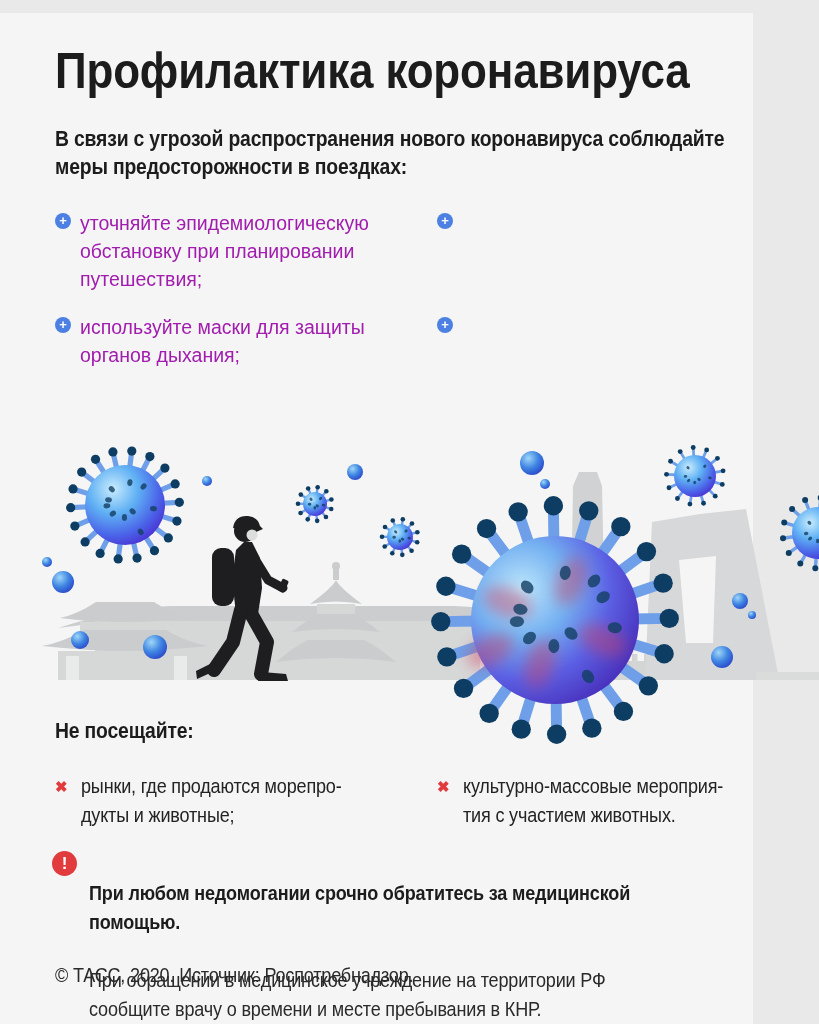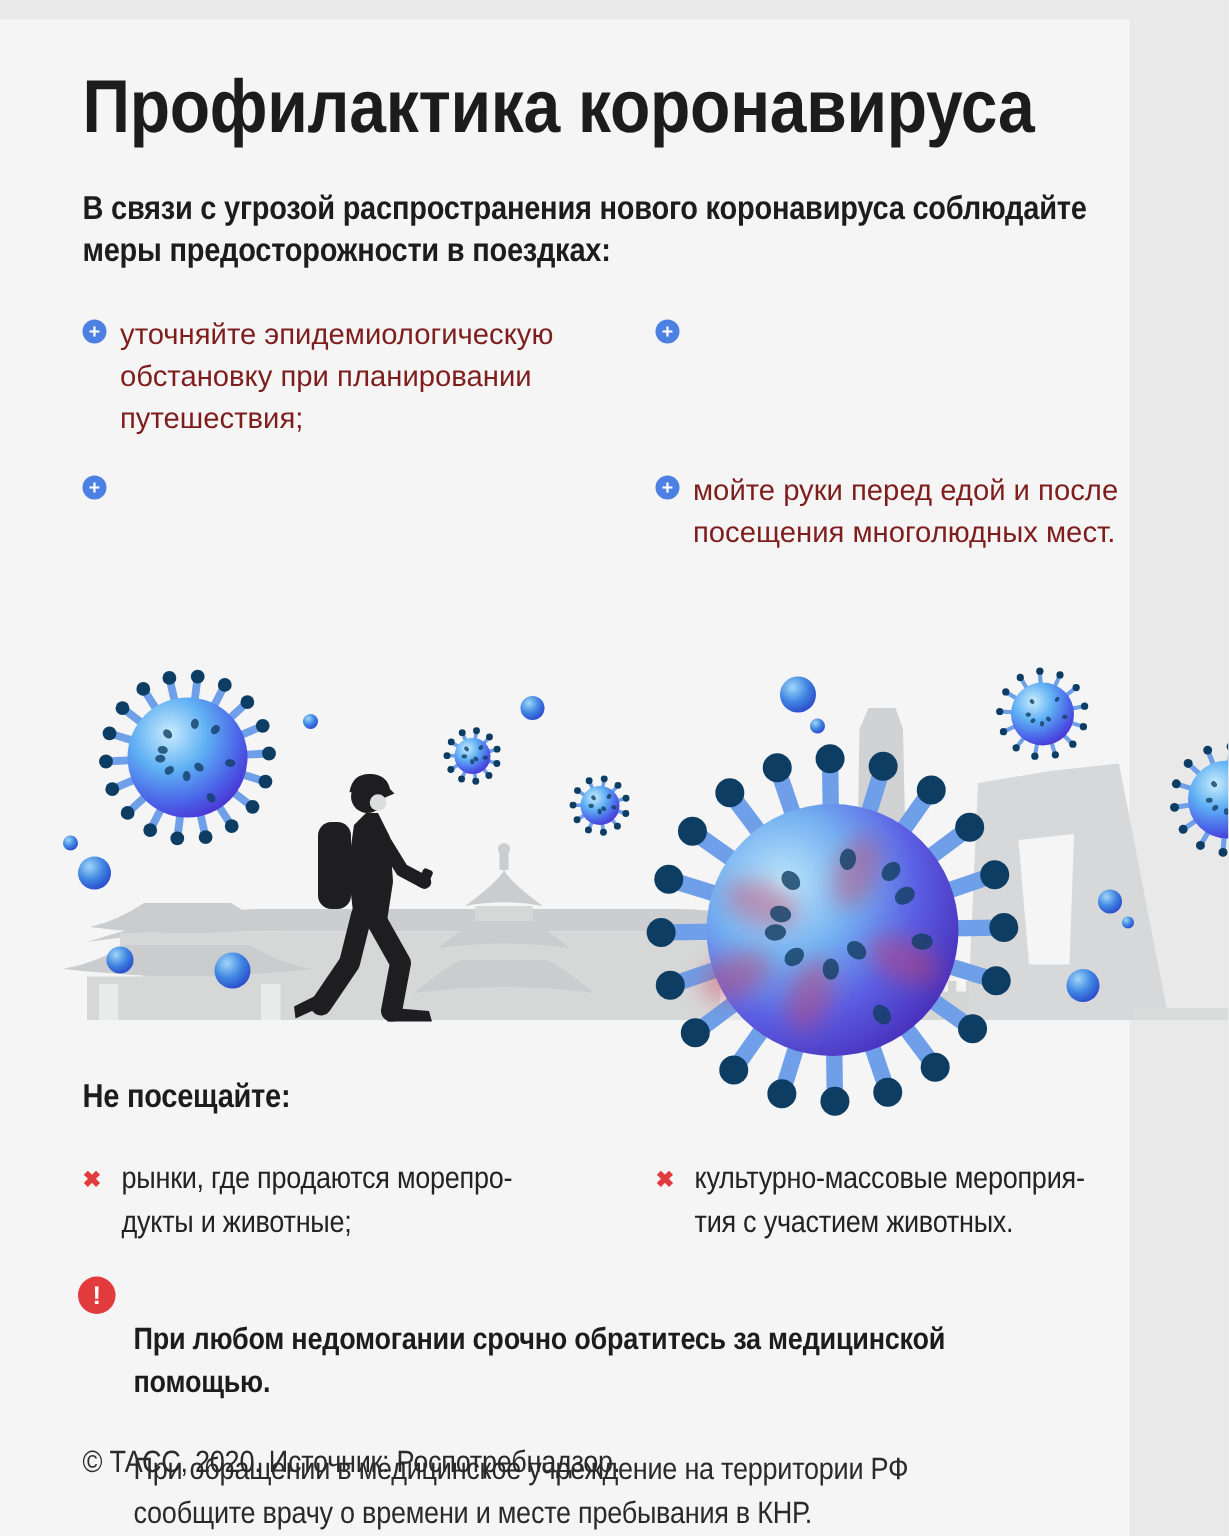--- a/index.html
+++ b/index.html
@@ -13,21 +13,21 @@
          line-height:1.15;white-space:nowrap;color:#1c1c1c;}
   .intro{position:absolute;left:55px;top:112px;margin:0;font-size:22px;font-weight:700;
          line-height:28px;white-space:pre-line;color:#1c1c1c;width:800px;}
 
   .plus-grid{position:absolute;left:55px;top:196px;width:730px;display:grid;
              grid-template-columns:382px 1fr;grid-row-gap:20px;row-gap:20px;}
   .b-item{display:flex;gap:9px;}
   .plus-ico{flex:none;width:16px;height:16px;margin-top:4px;border-radius:50%;
             background:#4c80e2;color:#fff;font-size:13px;line-height:16px;font-weight:700;
             text-align:center;}
-  .b-text{font-size:19.5px;line-height:28px;color:#7f1d1d;white-space:pre-line;}
+  .b-text{font-size:19.5px;line-height:28px;color:#a21caf;white-space:pre-line;}
 
   .avoid-heading{position:absolute;left:55px;top:704px;margin:0;font-size:22px;
                  font-weight:700;line-height:28px;color:#1c1c1c;}
   .avoid-grid{position:absolute;left:55px;top:758px;width:730px;display:grid;
               grid-template-columns:382px 1fr;}
   .cross-ico{flex:none;width:17px;margin-top:1px;color:#e23b3e;font-size:15px;
              line-height:29px;font-weight:700;text-align:left;}
   .a-text{font-size:20.5px;line-height:29px;color:#232323;white-space:pre-line;}
 
   .warning{position:absolute;left:52px;top:836px;width:720px;display:flex;gap:12px;}
@@ -58,25 +58,25 @@
         <span class="plus-ico">+</span>
         <span class="b-text">уточняйте эпидемиологическую
 обстановку при планировании
 путешествия;</span>
       </div>
       <div class="b-item">
         <span class="plus-ico">+</span>
       </div>
       <div class="b-item">
         <span class="plus-ico">+</span>
+        <span class="b-text">используйте маски для защиты
+органов дыхания;</span>
       </div>
       <div class="b-item">
         <span class="plus-ico">+</span>
-        <span class="b-text">мойте руки перед едой и после
-посещения многолюдных мест.</span>
       </div>
     </div>
 
     <svg class="scene" viewBox="0 0 819 320">
       <defs>
         <radialGradient id="vgrad" cx="35%" cy="30%" r="78%">
           <stop offset="0%" stop-color="#c9ecfd"></stop>
           <stop offset="40%" stop-color="#5fb0f4"></stop>
           <stop offset="75%" stop-color="#4a63e8"></stop>
           <stop offset="100%" stop-color="#4b2dd1"></stop>

